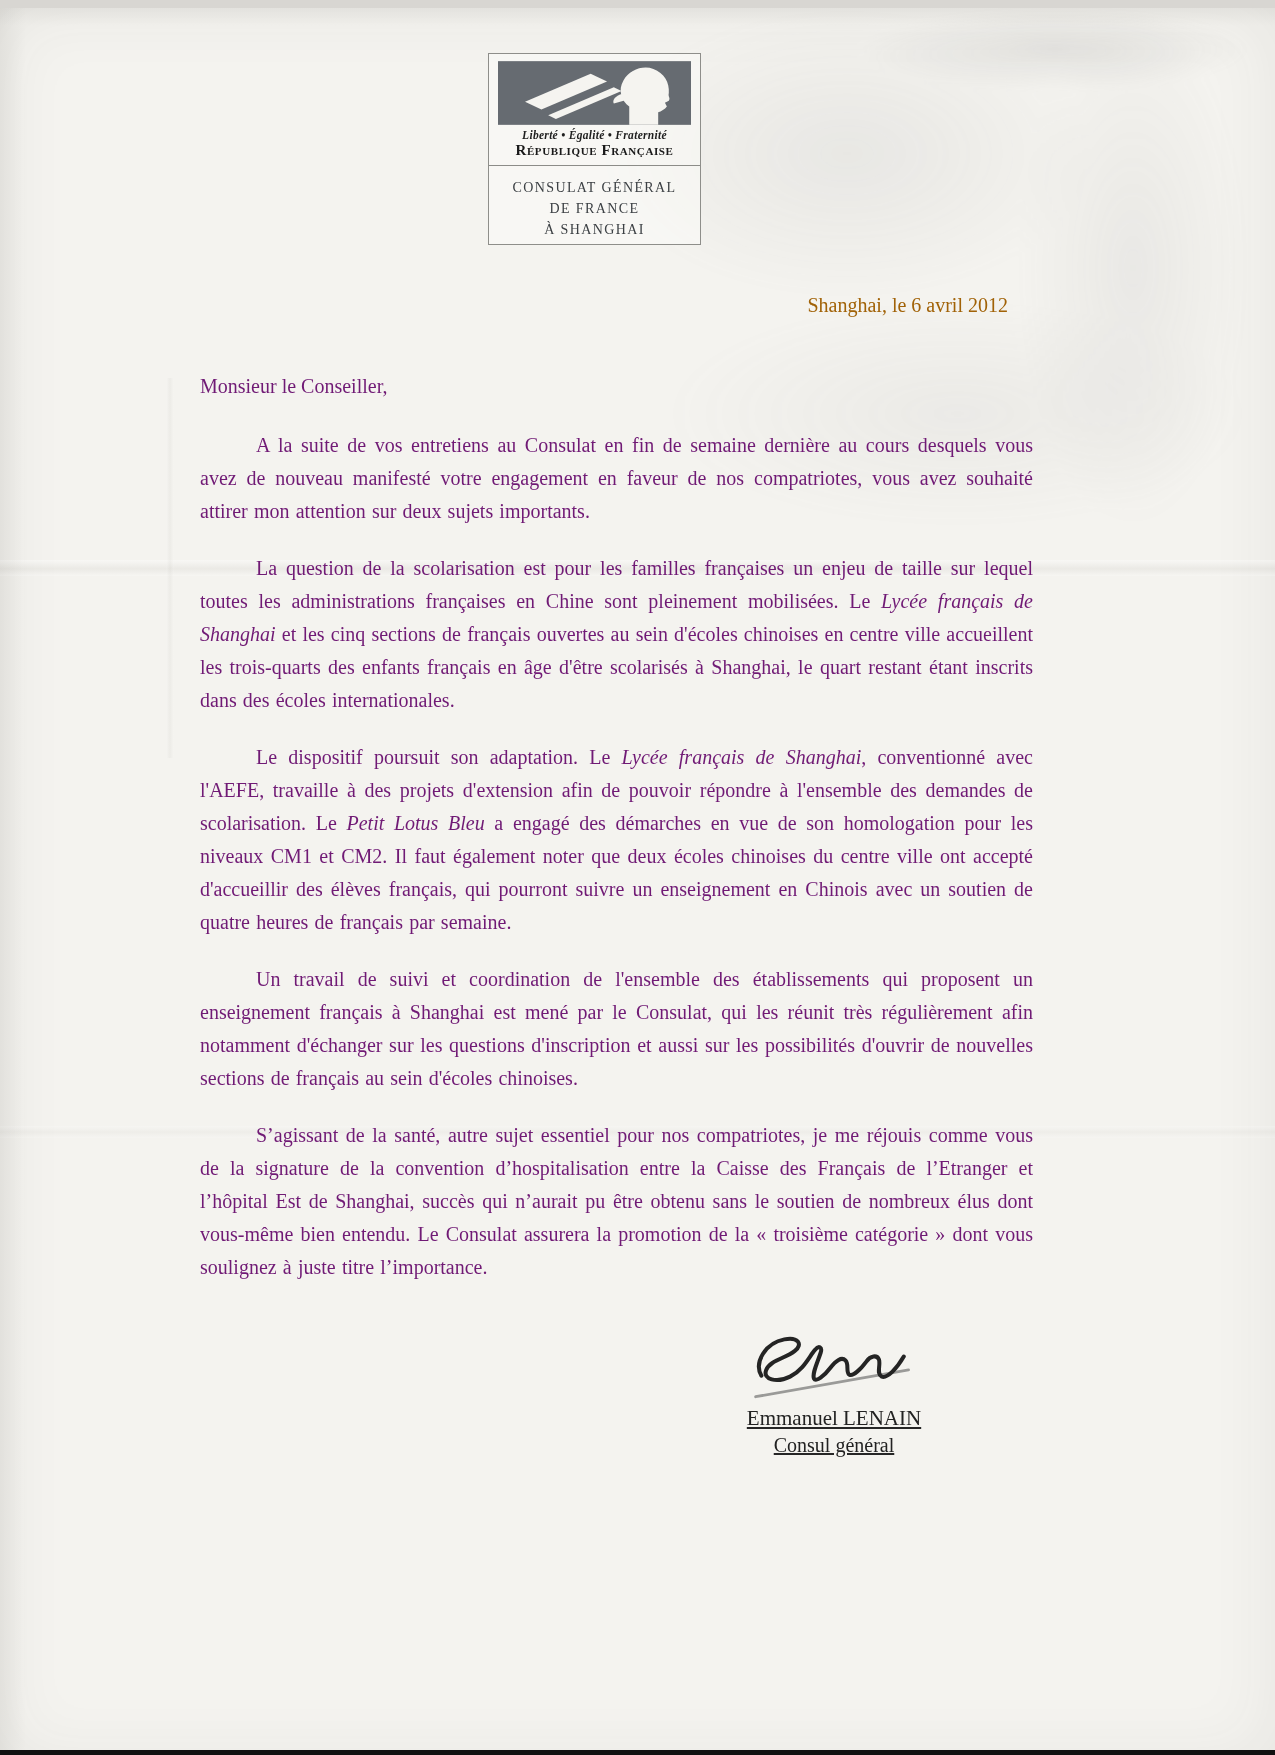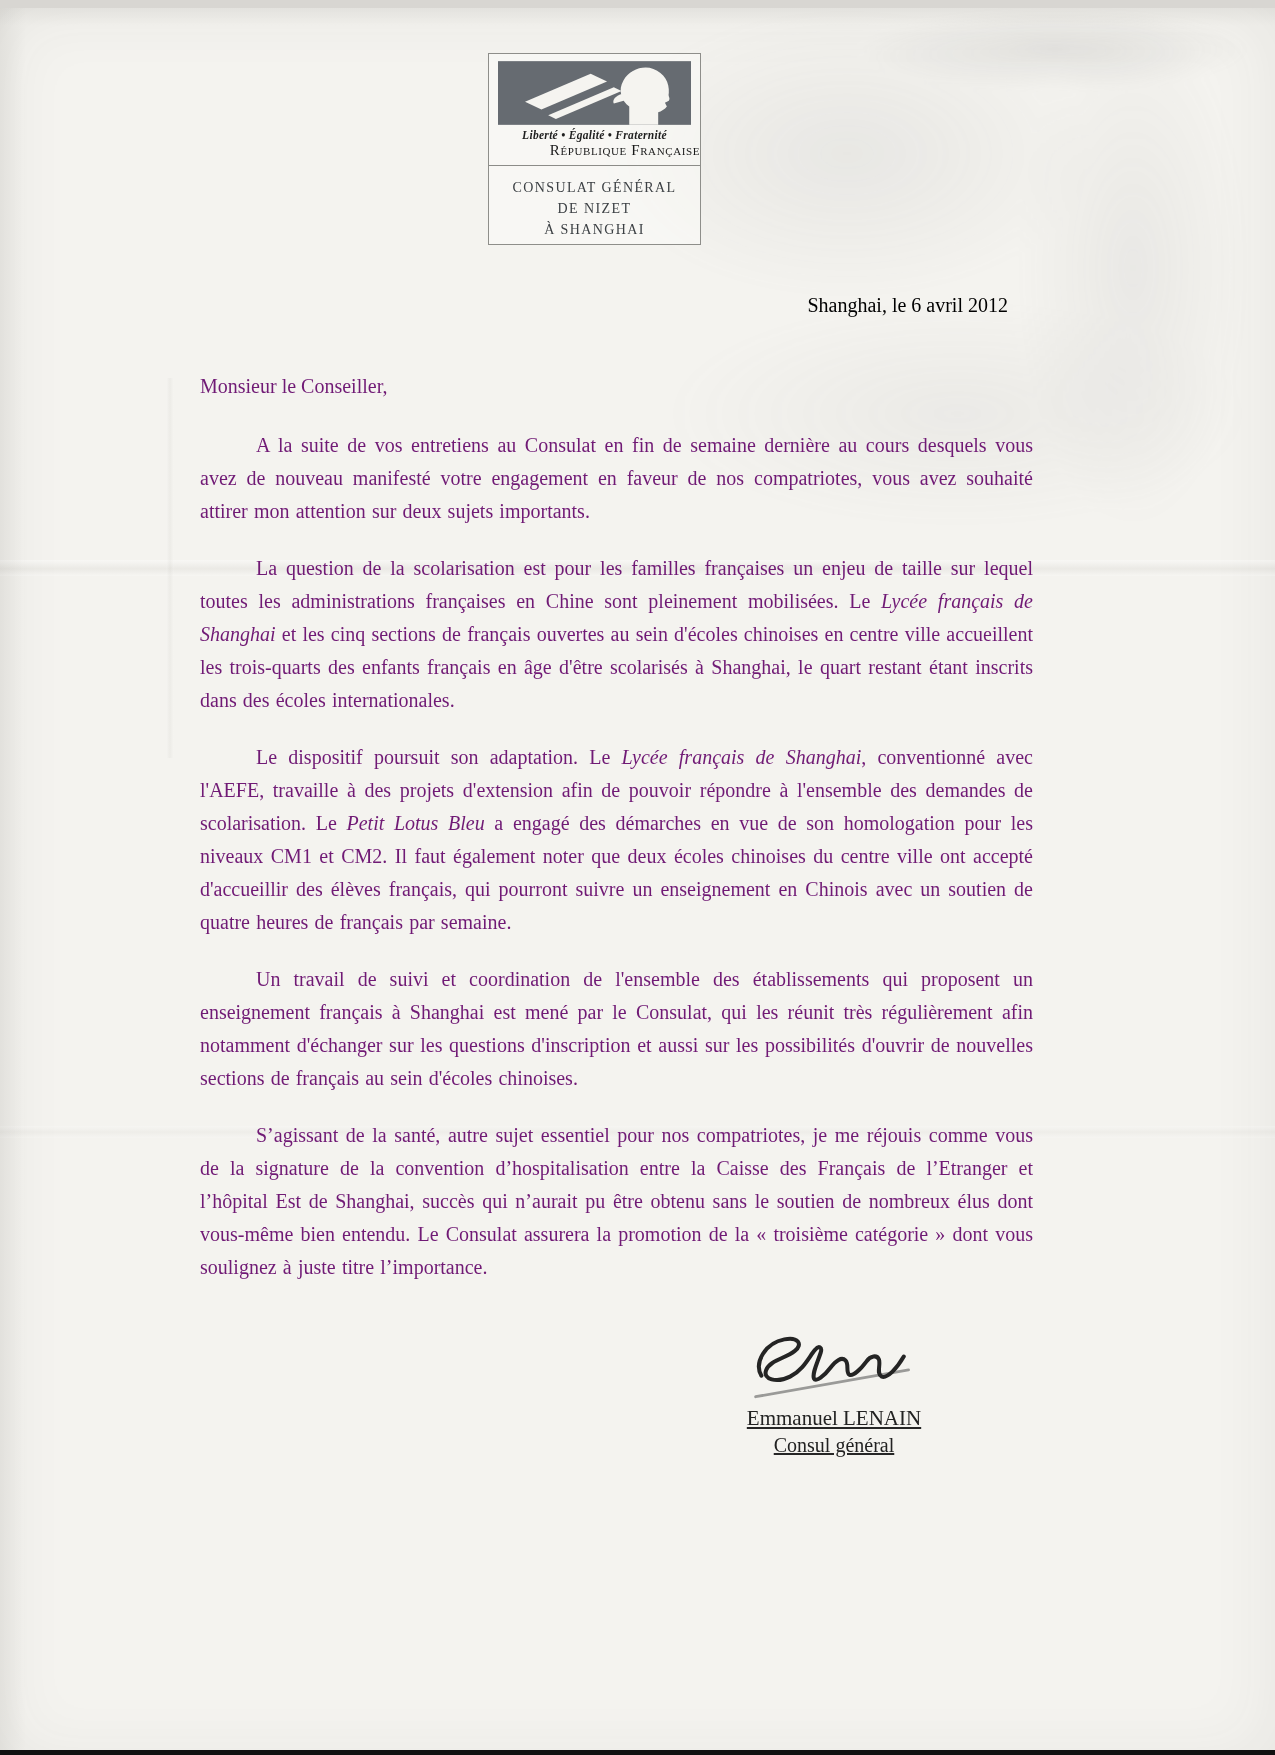--- a/index.html
+++ b/index.html
@@ -34,25 +34,25 @@
       radial-gradient(closest-side at 38% 28%, rgba(118,118,120,.09), transparent),
       radial-gradient(closest-side at 82% 50%, rgba(118,118,120,.08), transparent),
       radial-gradient(closest-side at 55% 78%, rgba(128,128,130,.07), transparent);}
   
   .letterhead-box{
     position:absolute;left:488px;top:45px;width:211px;height:190px;
     border:1px solid #8e8e8a;text-align:center;background:rgba(253,253,250,.45);
   }
   .marianne{display:block;margin:7px auto 0;}
   .motto{font-size:11.5px;font-style:italic;font-weight:600;margin-top:4px;color:#1e1e1e;letter-spacing:.3px;}
-  .republic{font-size:15px;font-weight:400;font-variant:small-caps;letter-spacing:.6px;color:#1a1a1a;margin-top:1px;text-align:right;}
+  .republic{font-size:15px;font-weight:700;font-variant:small-caps;letter-spacing:.6px;color:#1a1a1a;margin-top:1px;}
   .lh-rule{border-top:1px solid #8c8c88;margin-top:6px;}
   .org{margin-top:11px;font-size:14px;letter-spacing:1.4px;line-height:21px;color:#3c4044;}
   
-  .dateline{position:absolute;top:286px;right:267px;font-size:20px;color:#000000;}
+  .dateline{position:absolute;top:286px;right:267px;font-size:20px;color:#a16207;}
   .letter-body{position:absolute;left:200px;top:362px;width:833px;font-size:20px;line-height:33px;color:#701a75;}
   .salutation{margin:0 0 26px 0;}
   .para{margin:0 0 24px 0;text-indent:56px;text-align:justify;word-spacing:.06em;}
   .para em{font-style:italic;}
   
   .signature-block{position:absolute;left:688px;top:1318px;width:292px;text-align:center;text-decoration:underline;}
   .sig-scribble{display:block;margin:0 auto -6px auto;}
   .sig-name{font-size:21px;color:#222;}
   .sig-title{font-size:20px;color:#222;margin-top:3px;}
   
@@ -78,21 +78,21 @@
       <polygon points="52,56 120,27 128,31 60,60" fill="#f5f4f0"></polygon>
 
       <path d="M136 66 L136 47 C128 41 124 30 130 20 C136 9 150 4 161 8 C172 12 178 22 177 33 C176 37 179 38 177 41 L173 43 L175 47 C173 50 169 52 166 53 L166 66 Z" fill="#f5f4f0"></path>
       <path d="M128 34 C122 36 118 40 120 44 L134 40 Z" fill="#f5f4f0"></path>
     </svg>
     <div class="motto">Liberté • Égalité • Fraternité</div>
     <div class="republic">République Française</div>
     <div class="lh-rule"></div>
     <div class="org">
       <div>CONSULAT GÉNÉRAL</div>
-      <div>DE NIZET</div>
+      <div>DE FRANCE</div>
       <div>À SHANGHAI</div>
     </div>
   </div>
 
   <div class="dateline">Shanghai, le 6 avril 2012</div>
 
   <div class="letter-body">
     <p class="salutation">Monsieur le Conseiller,</p>
     <div>
         <p class="para"><span>A la suite de vos entretiens au Consulat en fin de semaine dernière au cours desquels vous avez de nouveau manifesté votre engagement en faveur de nos compatriotes, vous avez souhaité attirer mon attention sur deux sujets importants.</span></p>

